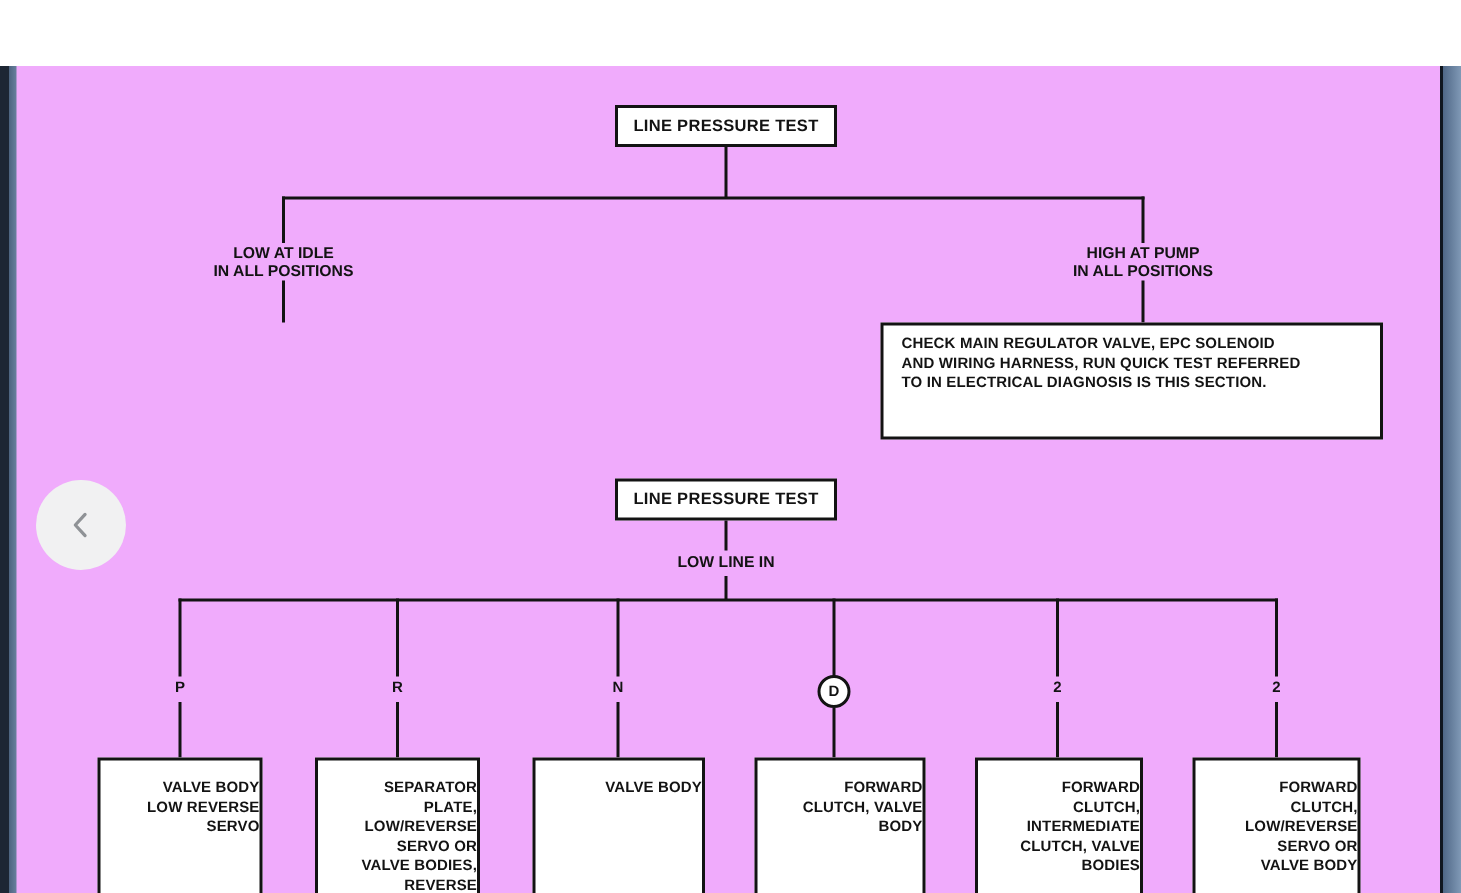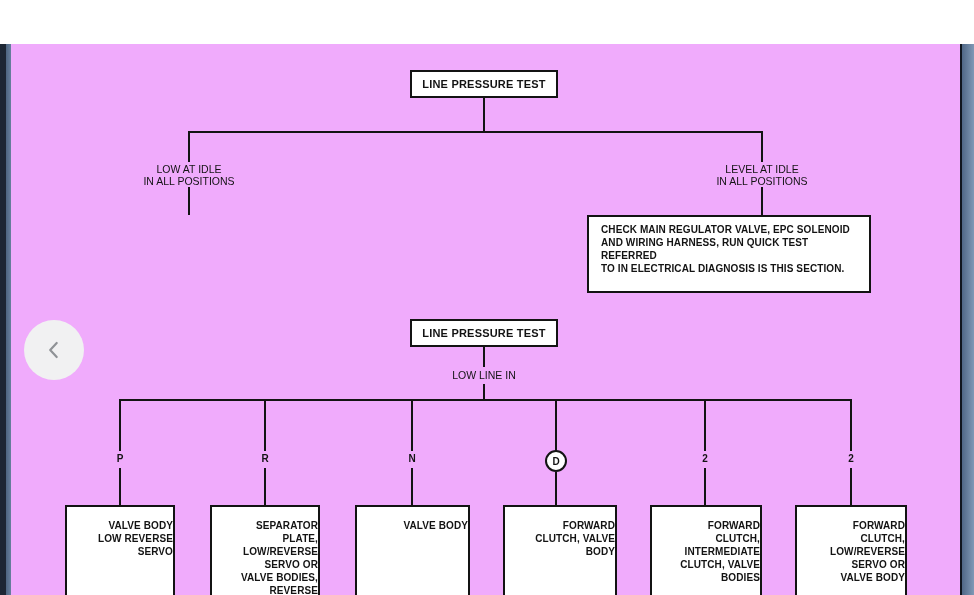--- a/index.html
+++ b/index.html
@@ -23,21 +23,21 @@
   }
   .titlebox {
     display: flex; align-items: center; justify-content: center;
     font-size: 11px; letter-spacing: 0.2px;
   }
   .parabox {
     font-size: 10px; line-height: 13px; padding: 6px 12px;
     white-space: pre-line; letter-spacing: 0.1px;
   }
   .condlabel {
-    position: absolute; text-align: center; font-weight: normal;
+    position: absolute; text-align: center; font-weight: bold;
     font-size: 10.5px; line-height: 12px; color: #131313; white-space: pre-line;
   }
   .poslabel {
     position: absolute; text-align: center; font-weight: bold;
     font-size: 10px; color: #131313;
   }
   .poscircle {
     position: absolute; width: 22px; height: 22px; border: 2px solid #131313;
     border-radius: 50%; display: flex; align-items: center; justify-content: center;
     font-weight: bold; font-size: 10px; color: #131313; background: #fff;
@@ -62,24 +62,24 @@
 
   <div class="vline" style="left:483px; top:54px; height:34px;"></div>
   <div class="hline" style="left:188px; top:87px; width:575px;"></div>
 
   <div class="vline" style="left:188px; top:87px; height:31px;"></div>
   <div class="condlabel" style="left:109px; top:119px; width:160px;">LOW AT IDLE
 IN ALL POSITIONS</div>
   <div class="vline" style="left:188px; top:143px; height:28px;"></div>
 
   <div class="vline" style="left:761px; top:87px; height:31px;"></div>
-  <div class="condlabel" style="left:682px; top:119px; width:160px;">LEVEL AT IDLE
+  <div class="condlabel" style="left:682px; top:119px; width:160px;">HIGH AT PUMP
 IN ALL POSITIONS</div>
   <div class="vline" style="left:761px; top:143px; height:28px;"></div>
-  <div class="fbox parabox" style="left:587px; top:171px; width:284px; height:78px;">CHECK MAIN REGULATOR VALVE, EPC SOLENOID
+  <div class="fbox parabox" style="left:587px; top:171px; width:335px; height:78px;">CHECK MAIN REGULATOR VALVE, EPC SOLENOID
 AND WIRING HARNESS, RUN QUICK TEST REFERRED
 TO IN ELECTRICAL DIAGNOSIS IS THIS SECTION.</div>
 
   <div class="fbox titlebox" style="left:410px; top:275px; width:148px; height:28px;">LINE PRESSURE TEST</div>
 
   <div class="vline" style="left:483px; top:303px; height:20px;"></div>
   <div class="condlabel" style="left:404px; top:325px; width:160px;">LOW LINE IN</div>
   <div class="vline" style="left:483px; top:340px; height:16px;"></div>
 
   <div class="hline" style="left:119px; top:355px; width:733px;"></div>

